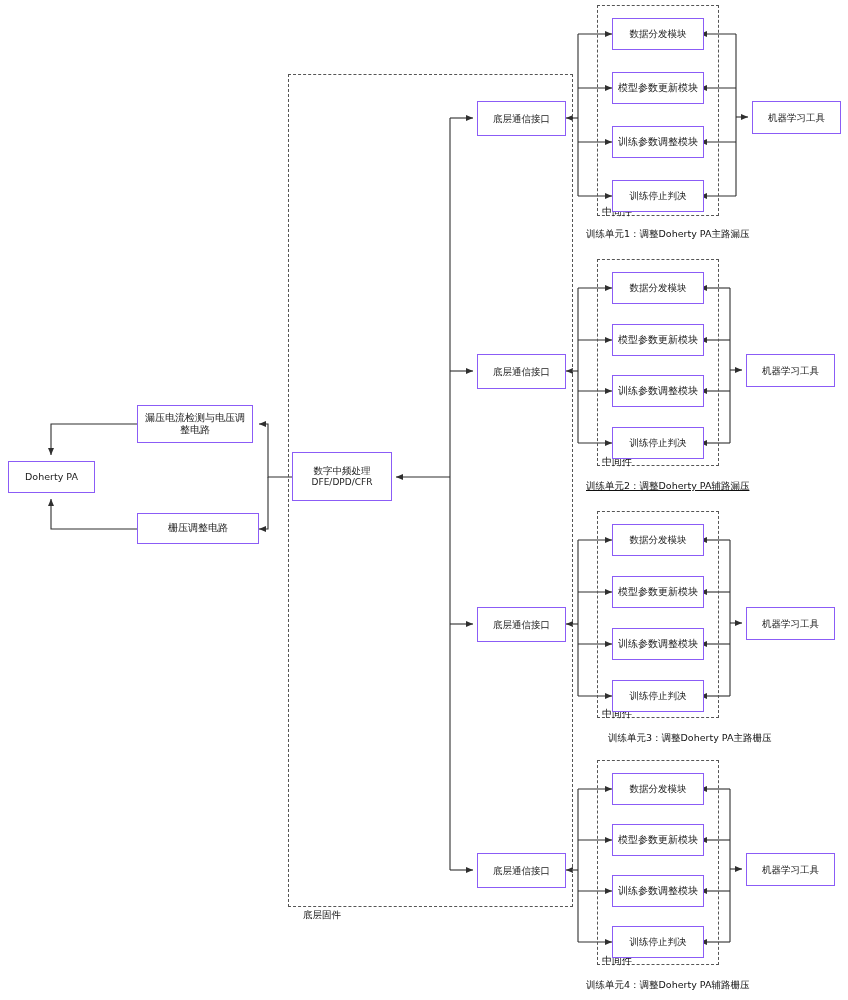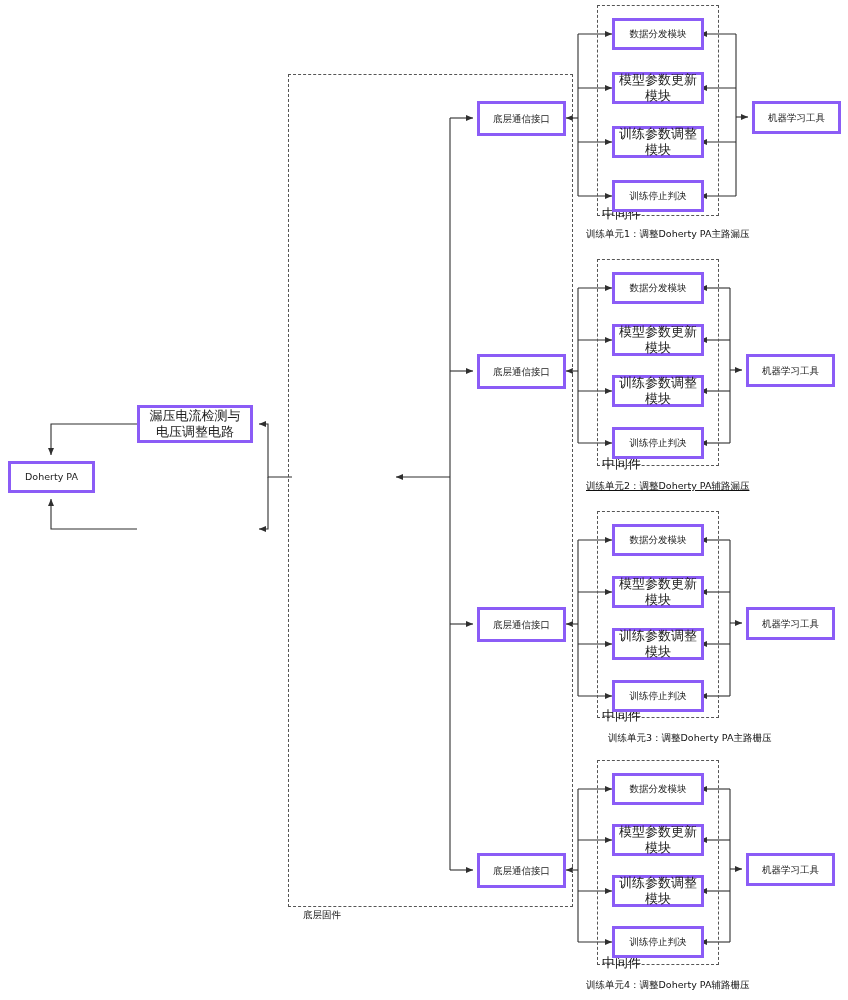--- a/index.html
+++ b/index.html
@@ -18,21 +18,21 @@
   svg.wires {
     position: absolute;
     left: 0; top: 0;
     width: 848px;
     height: 1000px;
     pointer-events: none;
   }
   .box {
     position: absolute;
     box-sizing: border-box;
-    border: 3px solid #8b5cf6;
+    border: 1px solid #8b5cf6;
     background: #ffffff;
     display: flex;
     align-items: center;
     justify-content: center;
     text-align: center;
     color: #1a1a1a;
     line-height: 1.25;
   }
   .box span { display: block; }
   .dashed {
@@ -44,21 +44,21 @@
   .caption {
     position: absolute;
     color: #111111;
     white-space: nowrap;
   }
   .mw-label {
     position: absolute;
     color: #111111;
     white-space: nowrap;
   }
-  .fs9  { font-size: 13px; }
+  .fs9  { font-size: 10px; }
   .fs10 { font-size: 9.5px; }
   .sub  { font-size: 9px; }
 </style>
 </head>
 <body>
 
 <div id="canvas">
 
   <svg class="wires" viewBox="0 0 848 1000">
     <defs>
@@ -161,21 +161,28 @@
   <div class="mw-label fs9" style="left:602px; top:954px;">中间件</div>
 
   <div class="box fs10" style="left:8px; top:461px; width:87px; height:32px;">
     <span>Doherty PA</span>
   </div>
 
   <div class="box fs9" style="left:137px; top:405px; width:116px; height:38px; padding:0 4px;">
     <span>漏压电流检测与电压调整电路</span>
   </div>
 
-
+  <div class="box fs9" style="left:137px; top:513px; width:122px; height:31px;">
+    <span>栅压调整电路</span>
+  </div>
+
+  <div class="box" style="left:292px; top:452px; width:100px; height:49px; flex-direction:column;">
+    <span class="fs10">数字中频处理</span>
+    <span class="sub">DFE/DPD/CFR</span>
+  </div>
 
   <div class="box fs10" style="left:477px; top:101px; width:89px; height:35px;">
     <span>底层通信接口</span>
   </div>
   <div class="box fs10" style="left:477px; top:354px; width:89px; height:35px;">
     <span>底层通信接口</span>
   </div>
   <div class="box fs10" style="left:477px; top:607px; width:89px; height:35px;">
     <span>底层通信接口</span>
   </div>

